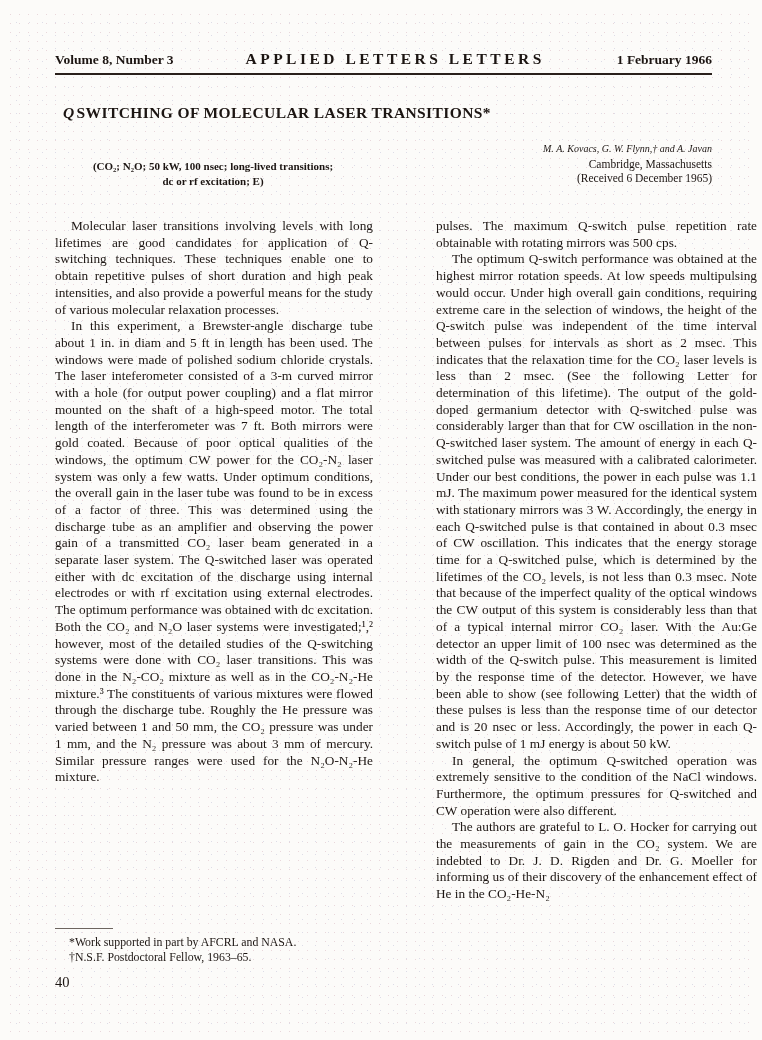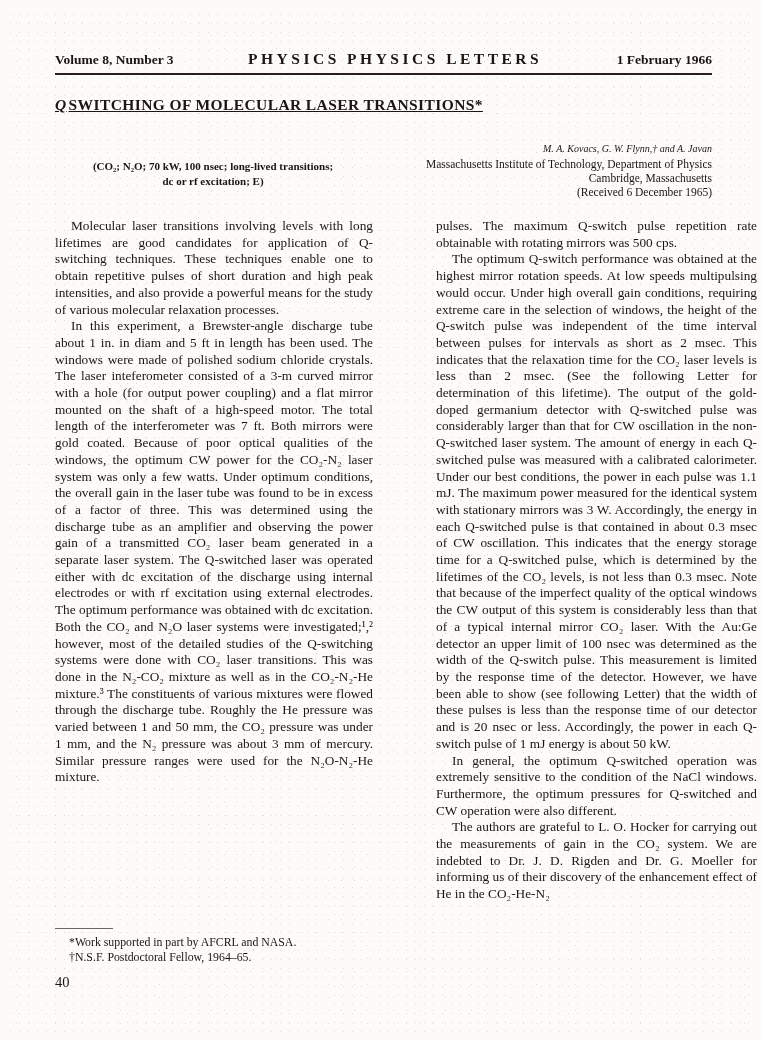--- a/index.html
+++ b/index.html
@@ -138,53 +138,52 @@
   }
 </style>
 </head>
 <body>
 
 <div class="page">
   <div class="speckle"></div>
 
   <div class="journal-header">
     <span class="vol">Volume 8, Number 3</span>
-    <span class="journal-name">PHYSICS PHYSICS LETTERS</span>
+    <span class="journal-name">APPLIED LETTERS LETTERS</span>
     <span class="issue-date">1 February 1966</span>
   </div>
   <div class="header-rule"></div>
 
-  <h1 class="paper-title" style="margin:0;text-decoration:underline;">
+  <h1 class="paper-title" style="margin:8px;">
     <span class="q">Q</span><span>SWITCHING OF MOLECULAR LASER TRANSITIONS*</span>
   </h1>
 
   <div class="index-block">
-    <div>(CO₂; N₂O; 70 kW, 100 nsec; long-lived transitions;</div>
+    <div>(CO₂; N₂O; 50 kW, 100 nsec; long-lived transitions;</div>
     <div>dc or rf excitation; E)</div>
   </div>
 
   <div class="byline-block">
     <div class="authors">M. A. Kovacs, G. W. Flynn,† and A. Javan</div>
-    <div>Massachusetts Institute of Technology, Department of Physics</div>
     <div>Cambridge, Massachusetts</div>
     <div>(Received 6 December 1965)</div>
   </div>
 
   <div class="column col-left">
     <p class="para">Molecular laser transitions involving levels with long lifetimes are good candidates for application of Q-switching techniques. These techniques enable one to obtain repetitive pulses of short duration and high peak intensities, and also provide a powerful means for the study of various molecular relaxation processes.</p>
     <p class="para">In this experiment, a Brewster-angle discharge tube about 1 in. in diam and 5 ft in length has been used. The windows were made of polished sodium chloride crystals. The laser inteferometer consisted of a 3-m curved mirror with a hole (for output power coupling) and a flat mirror mounted on the shaft of a high-speed motor. The total length of the interferometer was 7 ft. Both mirrors were gold coated. Because of poor optical qualities of the windows, the optimum CW power for the CO₂-N₂ laser system was only a few watts. Under optimum conditions, the overall gain in the laser tube was found to be in excess of a factor of three. This was determined using the discharge tube as an amplifier and observing the power gain of a transmitted CO₂ laser beam generated in a separate laser system. The Q-switched laser was operated either with dc excitation of the discharge using internal electrodes or with rf excitation using external electrodes. The optimum performance was obtained with dc excitation. Both the CO₂ and N₂O laser systems were investigated;¹,² however, most of the detailed studies of the Q-switching systems were done with CO₂ laser transitions. This was done in the N₂-CO₂ mixture as well as in the CO₂-N₂-He mixture.³ The constituents of various mixtures were flowed through the discharge tube. Roughly the He pressure was varied between 1 and 50 mm, the CO₂ pressure was under 1 mm, and the N₂ pressure was about 3 mm of mercury. Similar pressure ranges were used for the N₂O-N₂-He mixture.</p>
   </div>
 
   <div class="column col-right">
     <p class="para no-indent">pulses. The maximum Q-switch pulse repetition rate obtainable with rotating mirrors was 500 cps.</p>
     <p class="para">The optimum Q-switch performance was obtained at the highest mirror rotation speeds. At low speeds multipulsing would occur. Under high overall gain conditions, requiring extreme care in the selection of windows, the height of the Q-switch pulse was independent of the time interval between pulses for intervals as short as 2 msec. This indicates that the relaxation time for the CO₂ laser levels is less than 2 msec. (See the following Letter for determination of this lifetime). The output of the gold-doped germanium detector with Q-switched pulse was considerably larger than that for CW oscillation in the non-Q-switched laser system. The amount of energy in each Q-switched pulse was measured with a calibrated calorimeter. Under our best conditions, the power in each pulse was 1.1 mJ. The maximum power measured for the identical system with stationary mirrors was 3 W. Accordingly, the energy in each Q-switched pulse is that contained in about 0.3 msec of CW oscillation. This indicates that the energy storage time for a Q-switched pulse, which is determined by the lifetimes of the CO₂ levels, is not less than 0.3 msec. Note that because of the imperfect quality of the optical windows the CW output of this system is considerably less than that of a typical internal mirror CO₂ laser. With the Au:Ge detector an upper limit of 100 nsec was determined as the width of the Q-switch pulse. This measurement is limited by the response time of the detector. However, we have been able to show (see following Letter) that the width of these pulses is less than the response time of our detector and is 20 nsec or less. Accordingly, the power in each Q-switch pulse of 1 mJ energy is about 50 kW.</p>
     <p class="para">In general, the optimum Q-switched operation was extremely sensitive to the condition of the NaCl windows. Furthermore, the optimum pressures for Q-switched and CW operation were also different.</p>
     <p class="para">The authors are grateful to L. O. Hocker for carrying out the measurements of gain in the CO₂ system. We are indebted to Dr. J. D. Rigden and Dr. G. Moeller for informing us of their discovery of the enhancement effect of He in the CO₂-He-N₂</p>
   </div>
 
   <div class="footnote-block">
     <div class="footnote-rule"></div>
     <div class="footnote-line">*Work supported in part by AFCRL and NASA.</div>
-    <div class="footnote-line">†N.S.F. Postdoctoral Fellow, 1964–65.</div>
+    <div class="footnote-line">†N.S.F. Postdoctoral Fellow, 1963–65.</div>
   </div>
 
   <div class="page-number">40</div>
 </div>
 
 </body></html>

